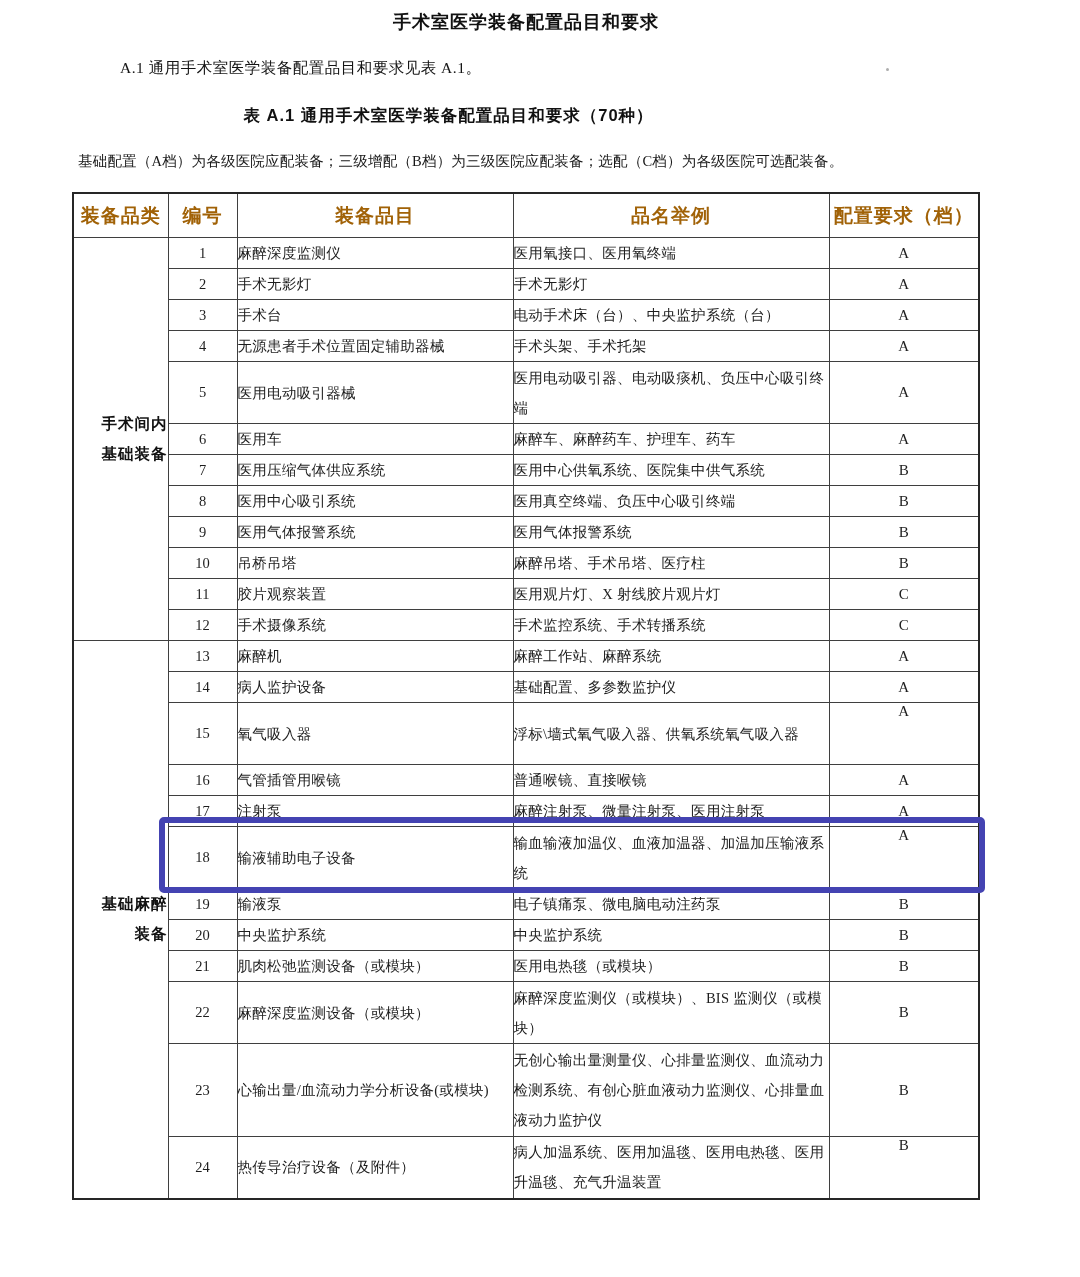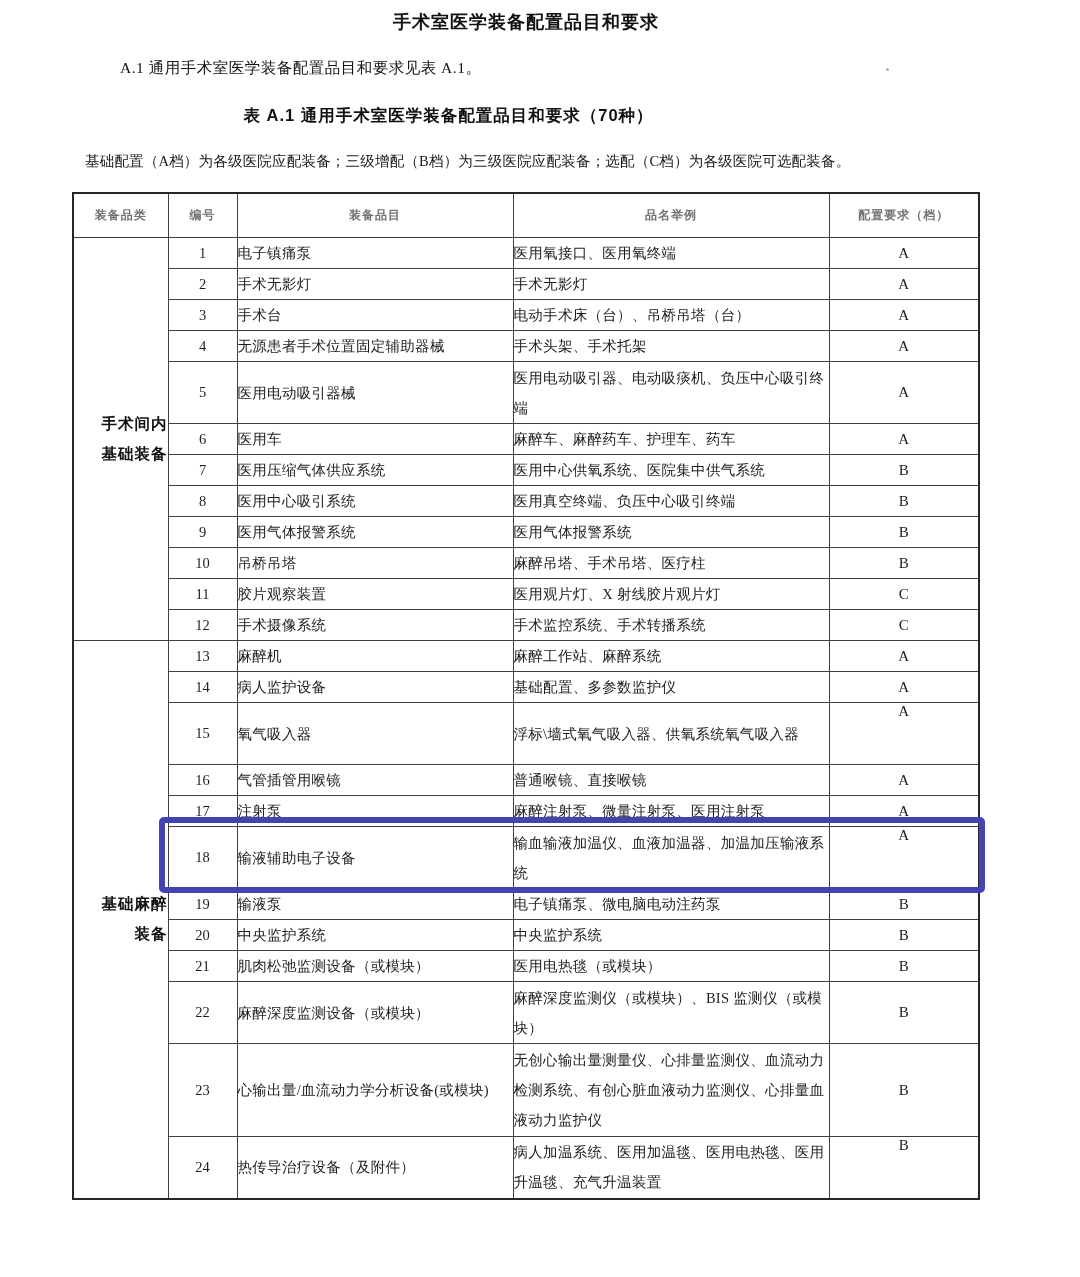--- a/index.html
+++ b/index.html
@@ -22,40 +22,40 @@
     font-family:Liberation Serif, serif;
     font-size:15.5px;letter-spacing:0.5px;color:#141414;
   }
   .caption{
     position:absolute;top:105px;left:0;width:897px;
     text-align:center;
     font-family:"Liberation Sans","DejaVu Sans",sans-serif;
     font-weight:700;font-size:16.5px;letter-spacing:1px;color:#111;
   }
   .note{
-    position:absolute;top:152px;left:85px;
+    position:absolute;top:152px;left:78px;
     font-size:14.5px;letter-spacing:0.2px;color:#171717;
   }
   table.cfg{
     position:absolute;top:192px;left:72px;
     width:906px;
     border-collapse:collapse;table-layout:fixed;
     font-size:14.5px;
     border:2px solid #262626;
   }
   table.cfg th, table.cfg td{
     border:1.5px solid #3f3f3f;
     padding:0;
     overflow:hidden;
   }
   table.cfg th{
     height:43px;
     font-family:"Liberation Sans","DejaVu Sans",sans-serif;
-    font-weight:700;font-size:12px;letter-spacing:1px;
-    text-align:center;vertical-align:middle;color:#737373;
+    font-weight:700;font-size:19px;letter-spacing:1px;
+    text-align:center;vertical-align:middle;color:#a16207;
   }
   tr.h1{height:31px;}
   tr.h2{height:62px;}
   tr.h3{height:93px;}
   td.cat{
     font-family:"Liberation Sans","DejaVu Sans",sans-serif;
     font-weight:700;font-size:15.5px;letter-spacing:1px;
     text-align:right;vertical-align:middle;line-height:30px;color:#111;
   }
   td.no{text-align:center;vertical-align:middle;}
@@ -105,34 +105,34 @@
       </tr>
     </thead>
     <tbody>
 
       <tr class="h1">
         <td class="cat" rowspan="12">
           <div>手术间内</div>
           <div>基础装备</div>
         </td>
         <td class="no">1</td>
-        <td class="item">电子镇痛泵</td>
+        <td class="item">麻醉深度监测仪</td>
         <td class="ex">医用氧接口、医用氧终端</td>
         <td class="grade">A</td>
       </tr>
       <tr class="h1">
         <td class="no">2</td>
         <td class="item">手术无影灯</td>
         <td class="ex">手术无影灯</td>
         <td class="grade">A</td>
       </tr>
       <tr class="h1">
         <td class="no">3</td>
         <td class="item">手术台</td>
-        <td class="ex">电动手术床（台）、吊桥吊塔（台）</td>
+        <td class="ex">电动手术床（台）、中央监护系统（台）</td>
         <td class="grade">A</td>
       </tr>
       <tr class="h1">
         <td class="no">4</td>
         <td class="item">无源患者手术位置固定辅助器械</td>
         <td class="ex">手术头架、手术托架</td>
         <td class="grade">A</td>
       </tr>
       <tr class="h2">
         <td class="no">5</td>

